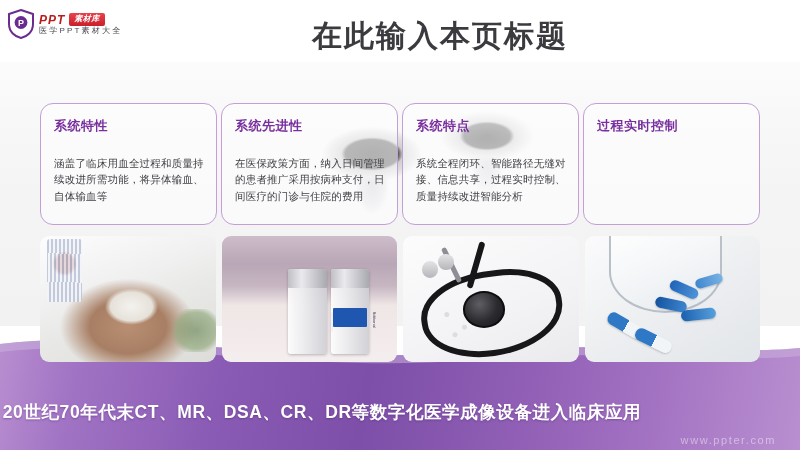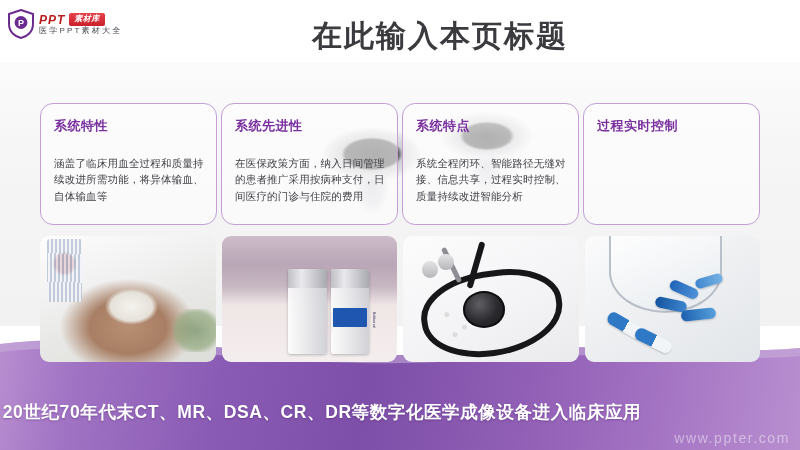--- a/index.html
+++ b/index.html
@@ -123,22 +123,22 @@
     position:absolute;left:0;bottom:0;width:800px;height:124px;z-index:2;
     overflow:hidden;pointer-events:none;
   }
   .band-curve svg{display:block;}
   .band-text{
     position:absolute;left:0;bottom:26px;width:644px;text-align:center;z-index:4;
     font-size:17.5px;font-weight:bold;color:#ffffff;letter-spacing:.6px;
     text-shadow:0 1px 2px rgba(60,20,90,.35);
   }
   .watermark{
-    position:absolute;right:10px;bottom:4px;z-index:5;
-    font-size:14px;color:rgba(255,255,255,.45);letter-spacing:1.6px;
+    position:absolute;right:24px;bottom:4px;z-index:5;
+    font-size:11px;color:rgba(255,255,255,.45);letter-spacing:1.6px;
   }
 </style>
 </head>
 <body>
 
 <div class="slide">
 
   <div class="bg-photo"></div>
   <div class="bg-sheen"></div>
 

